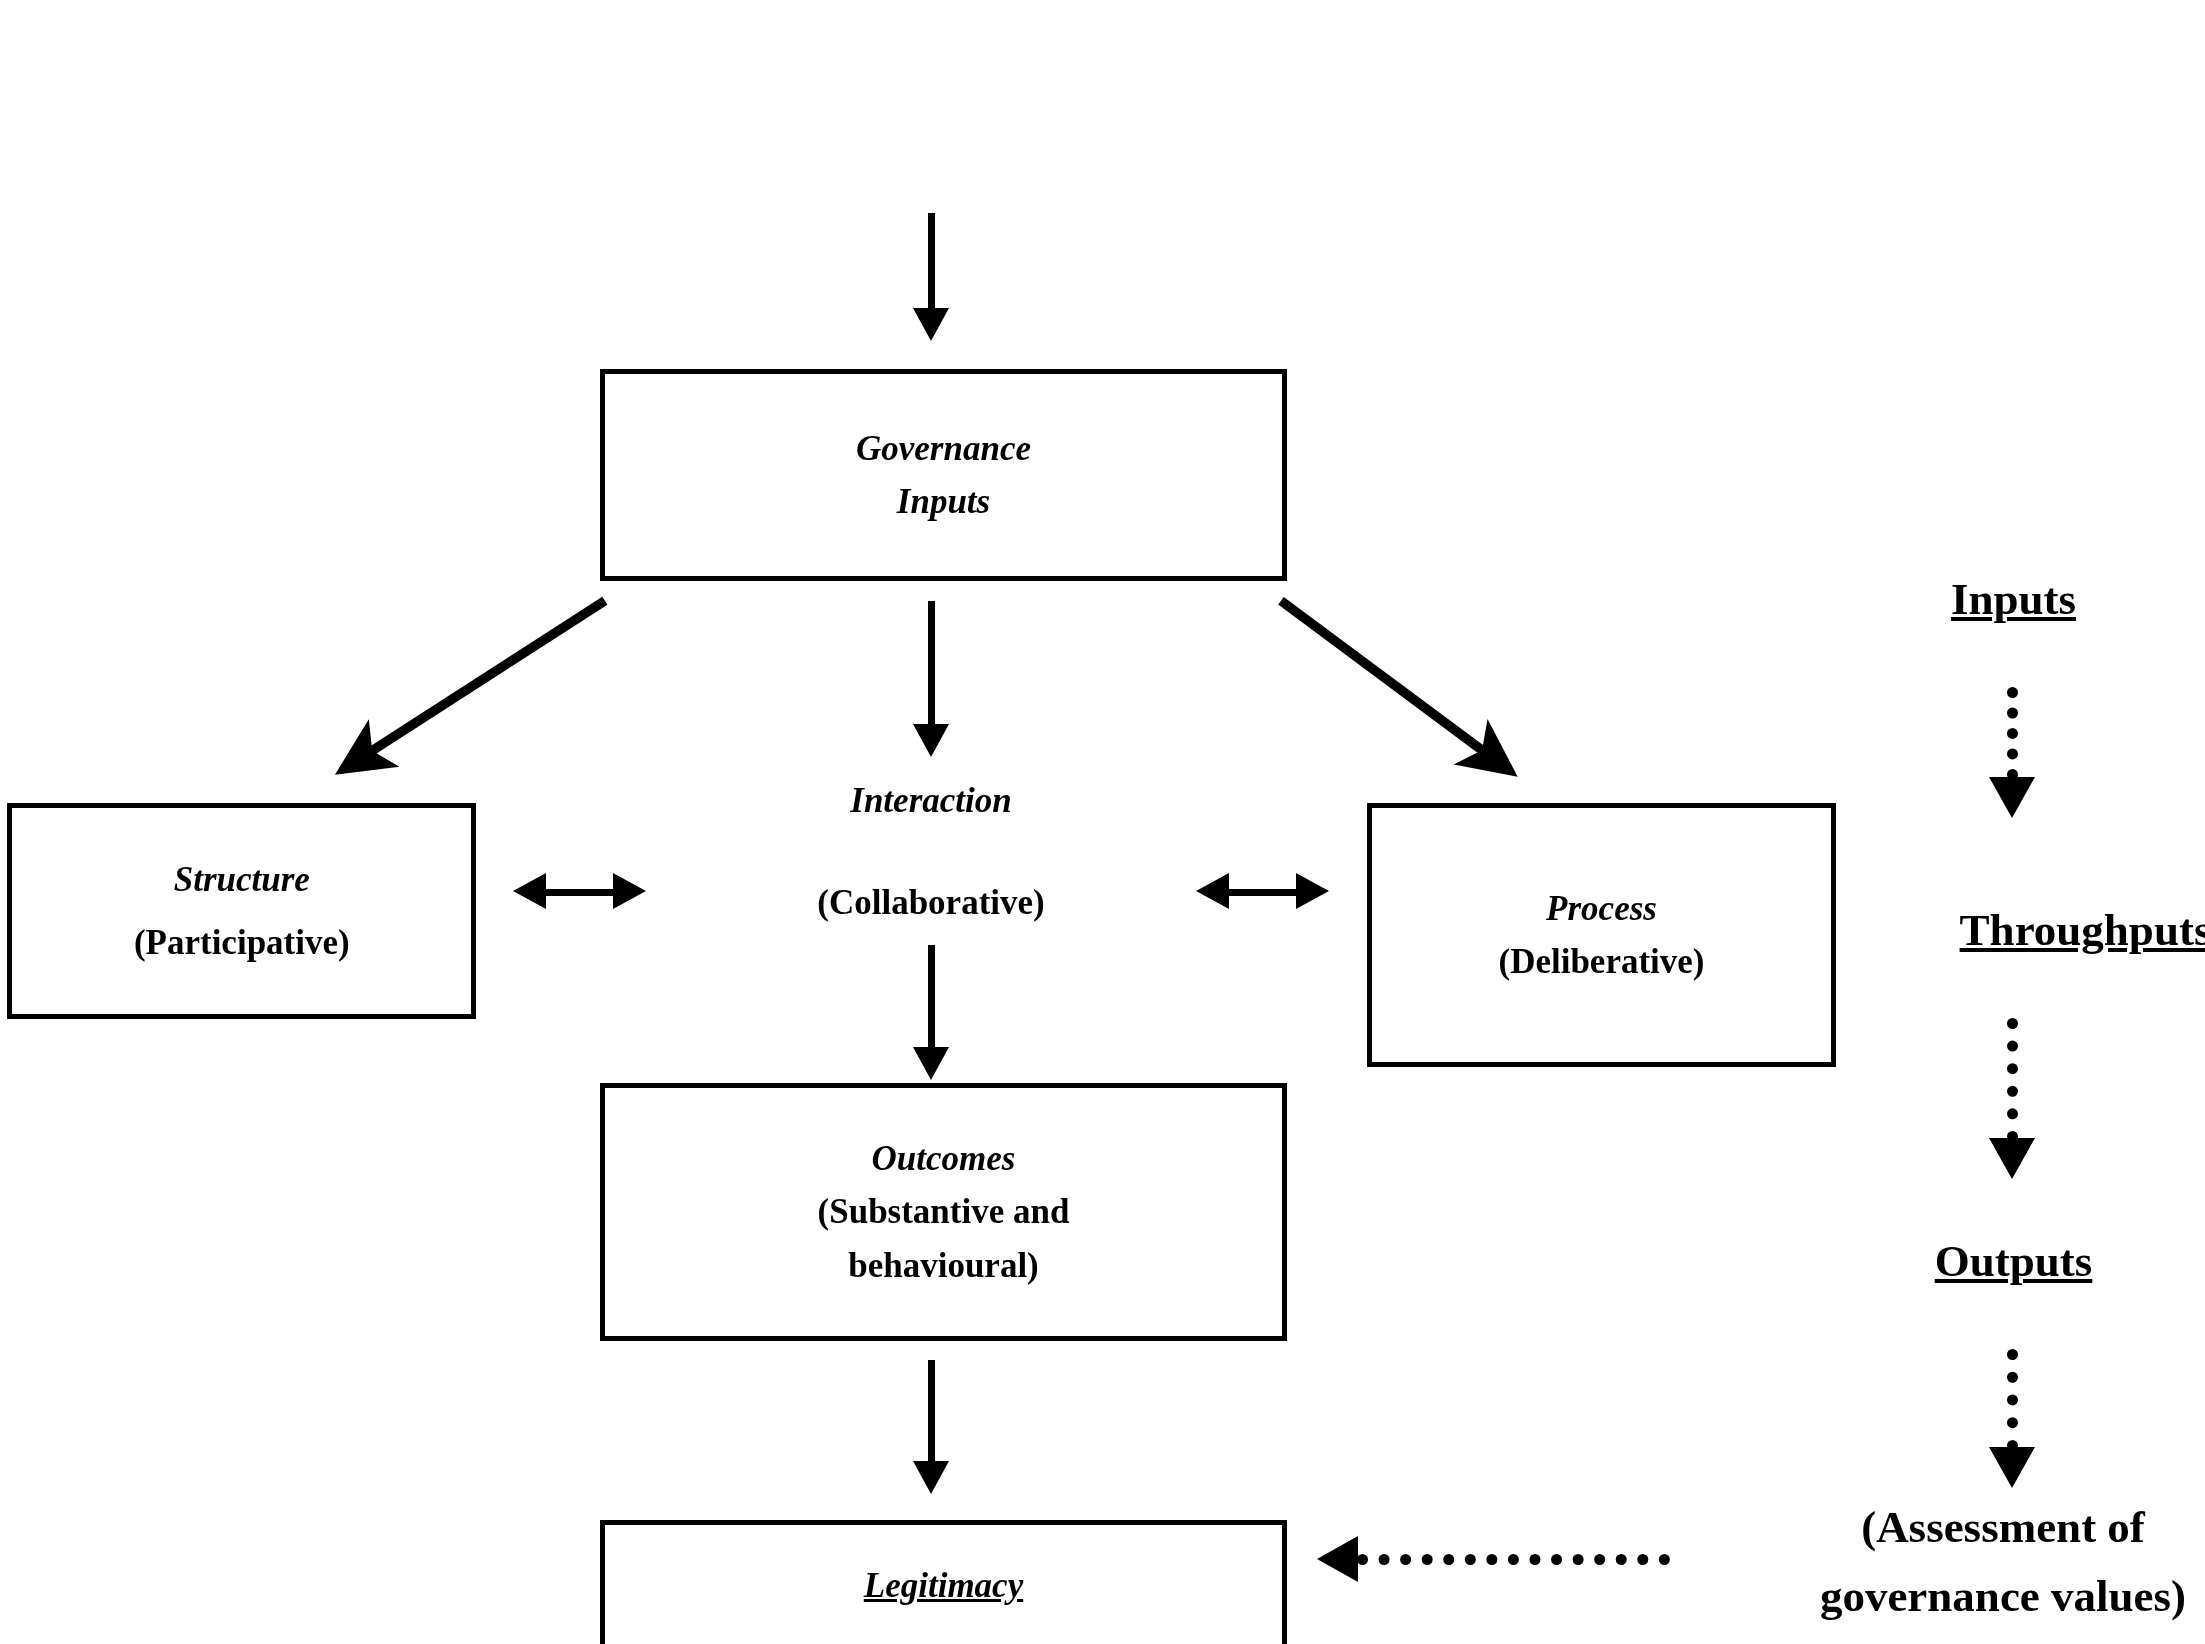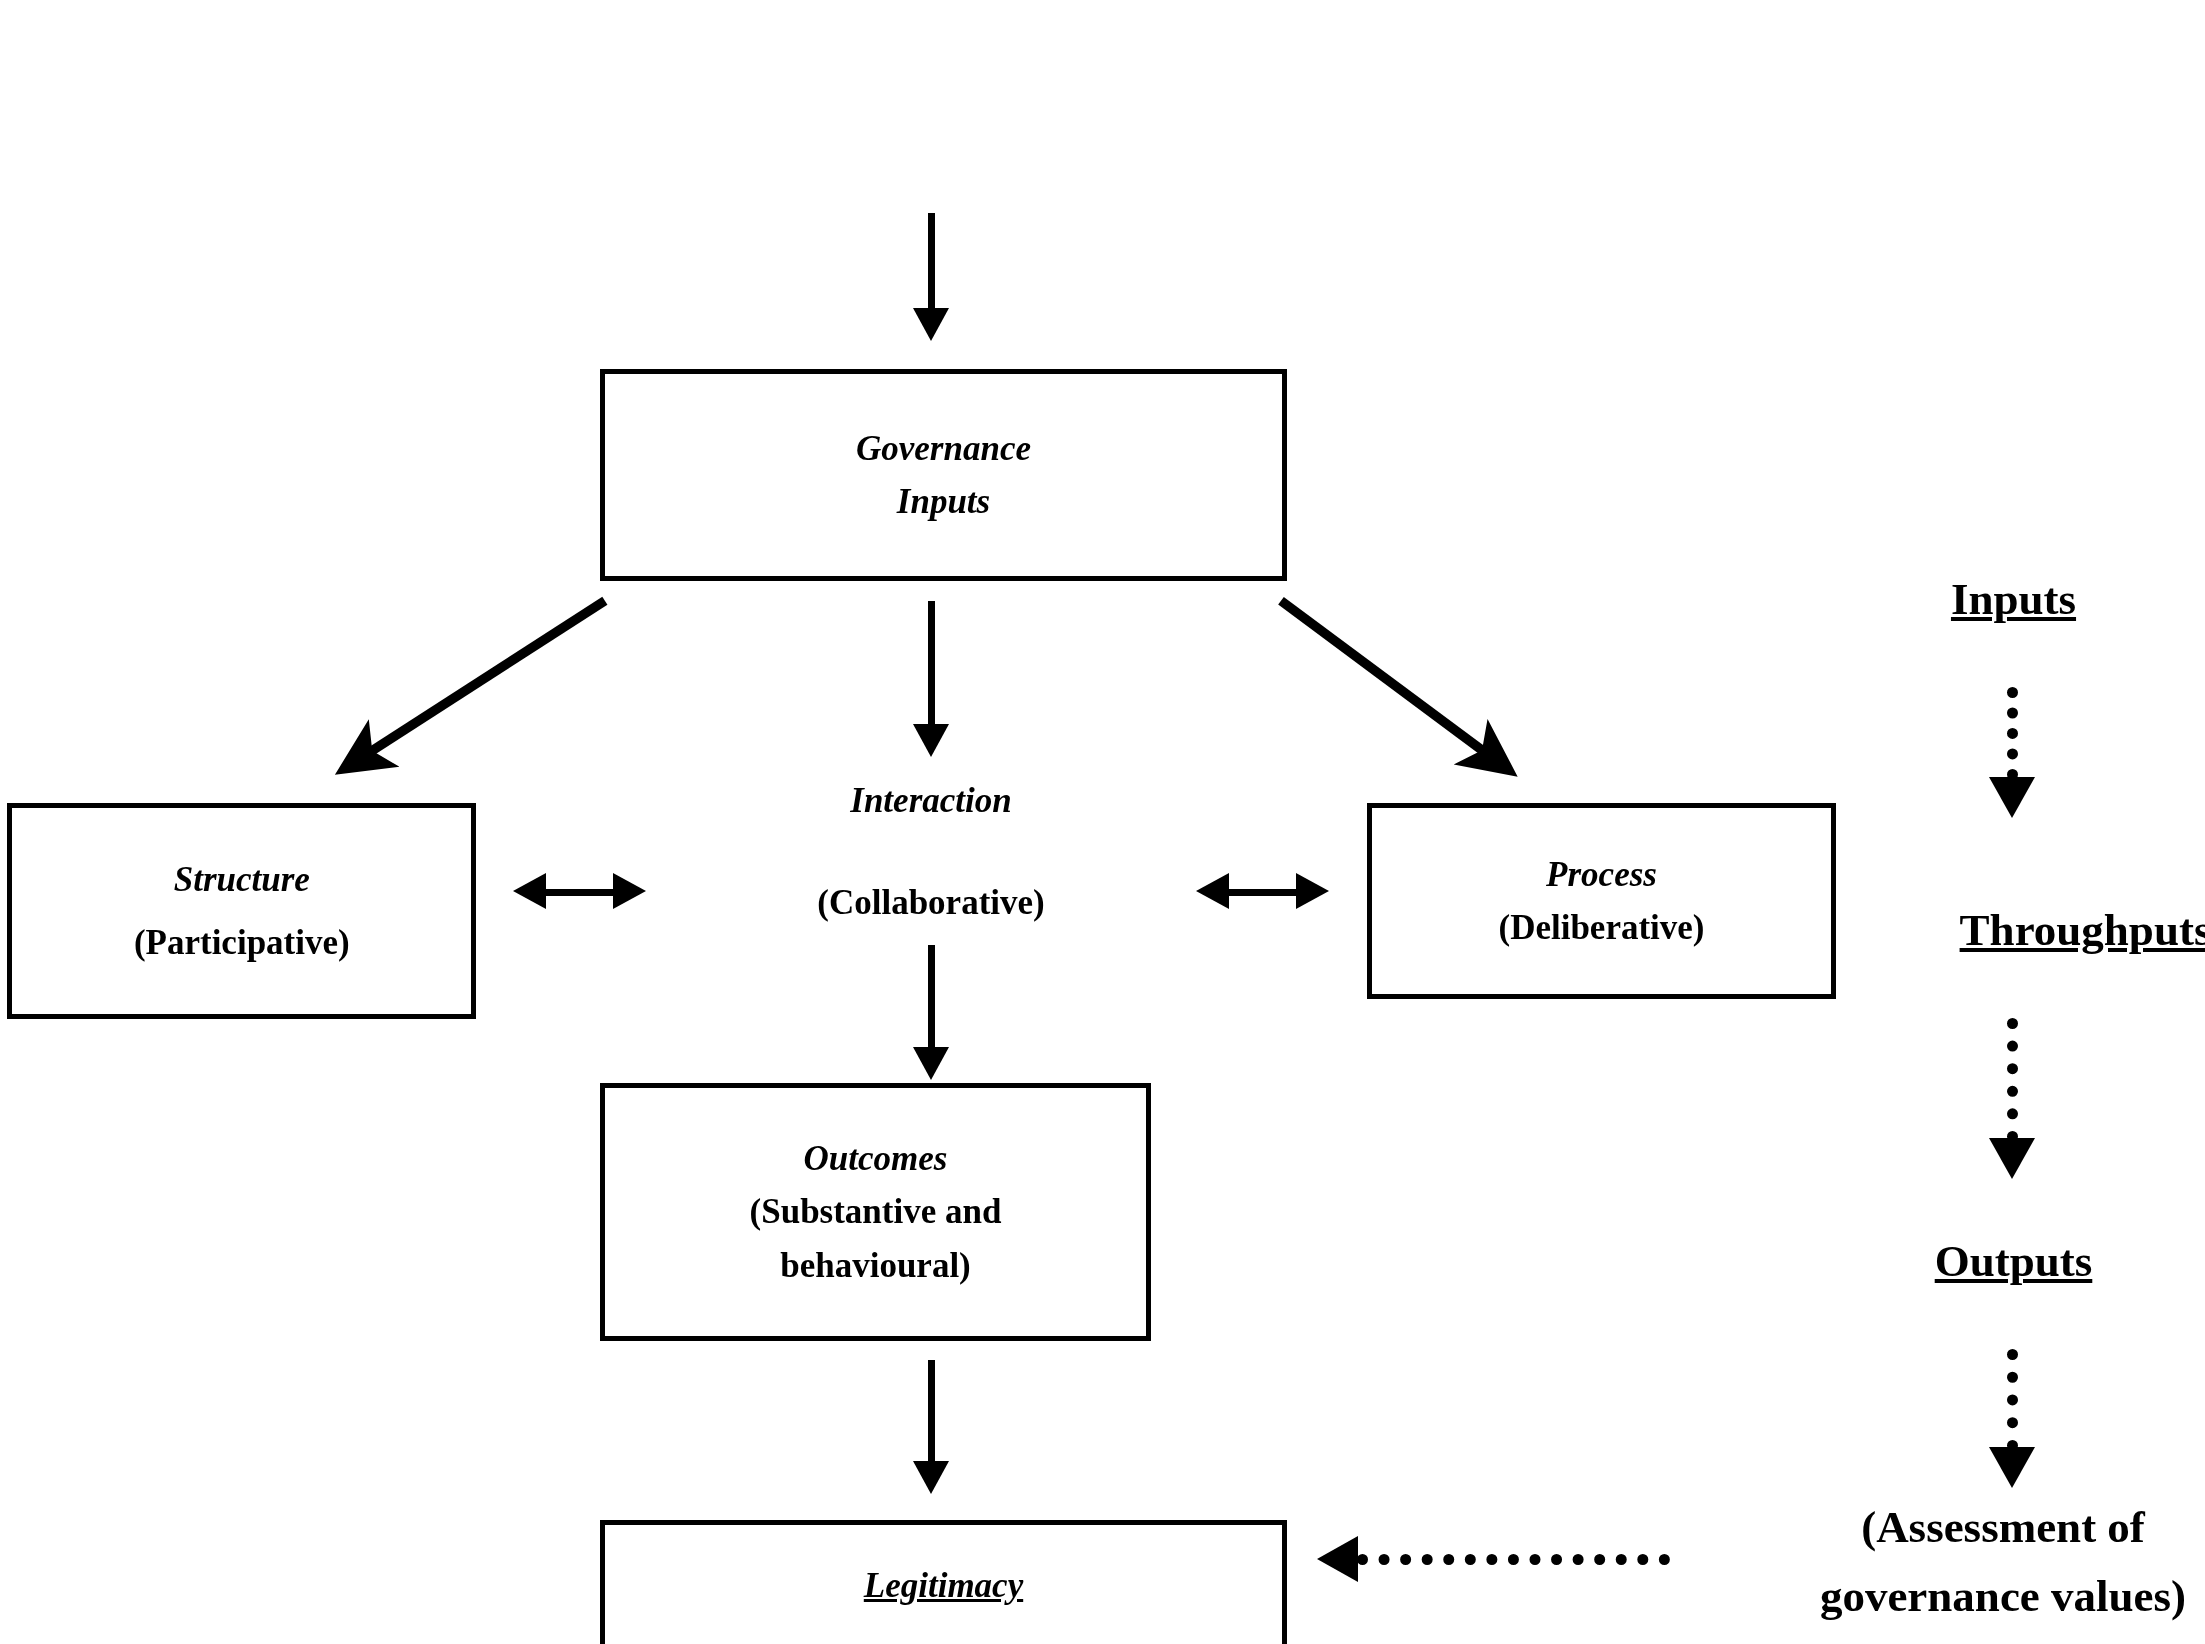--- a/index.html
+++ b/index.html
@@ -177,31 +177,31 @@
     <span class="t-ital fs-node">Interaction</span>
     <span class="t-up fs-node">(Collaborative)</span>
   </div>
 
   <div>
     <div class="head-left" style="left:1196px; top:873px;"></div>
     <div class="arrow-line h-shaft" style="left:1227px; top:889px; width:73px;"></div>
     <div class="head-right" style="left:1296px; top:873px;"></div>
   </div>
 
-  <div class="node-box" style="left:1367px; top:803px; width:469px; height:196px;">
+  <div class="node-box" style="left:1367px; top:803px; width:469px; height:264px;">
     <span class="t-ital fs-node">Process</span>
     <span class="t-up fs-node">(Deliberative)</span>
   </div>
 
   <div>
     <div class="arrow-line v-shaft" style="left:928px; top:945px; height:105px;"></div>
     <div class="head-down" style="left:913px; top:1047px;"></div>
   </div>
 
-  <div class="node-box" style="left:600px; top:1083px; width:551px; height:258px;">
+  <div class="node-box" style="left:600px; top:1083px; width:687px; height:258px;">
     <span class="t-ital fs-node">Outcomes</span>
     <span class="t-up fs-node">(Substantive and</span>
     <span class="t-up fs-node">behavioural)</span>
   </div>
 
   <div>
     <div class="arrow-line v-shaft" style="left:928px; top:1360px; height:105px;"></div>
     <div class="head-down" style="left:913px; top:1461px;"></div>
   </div>
 

